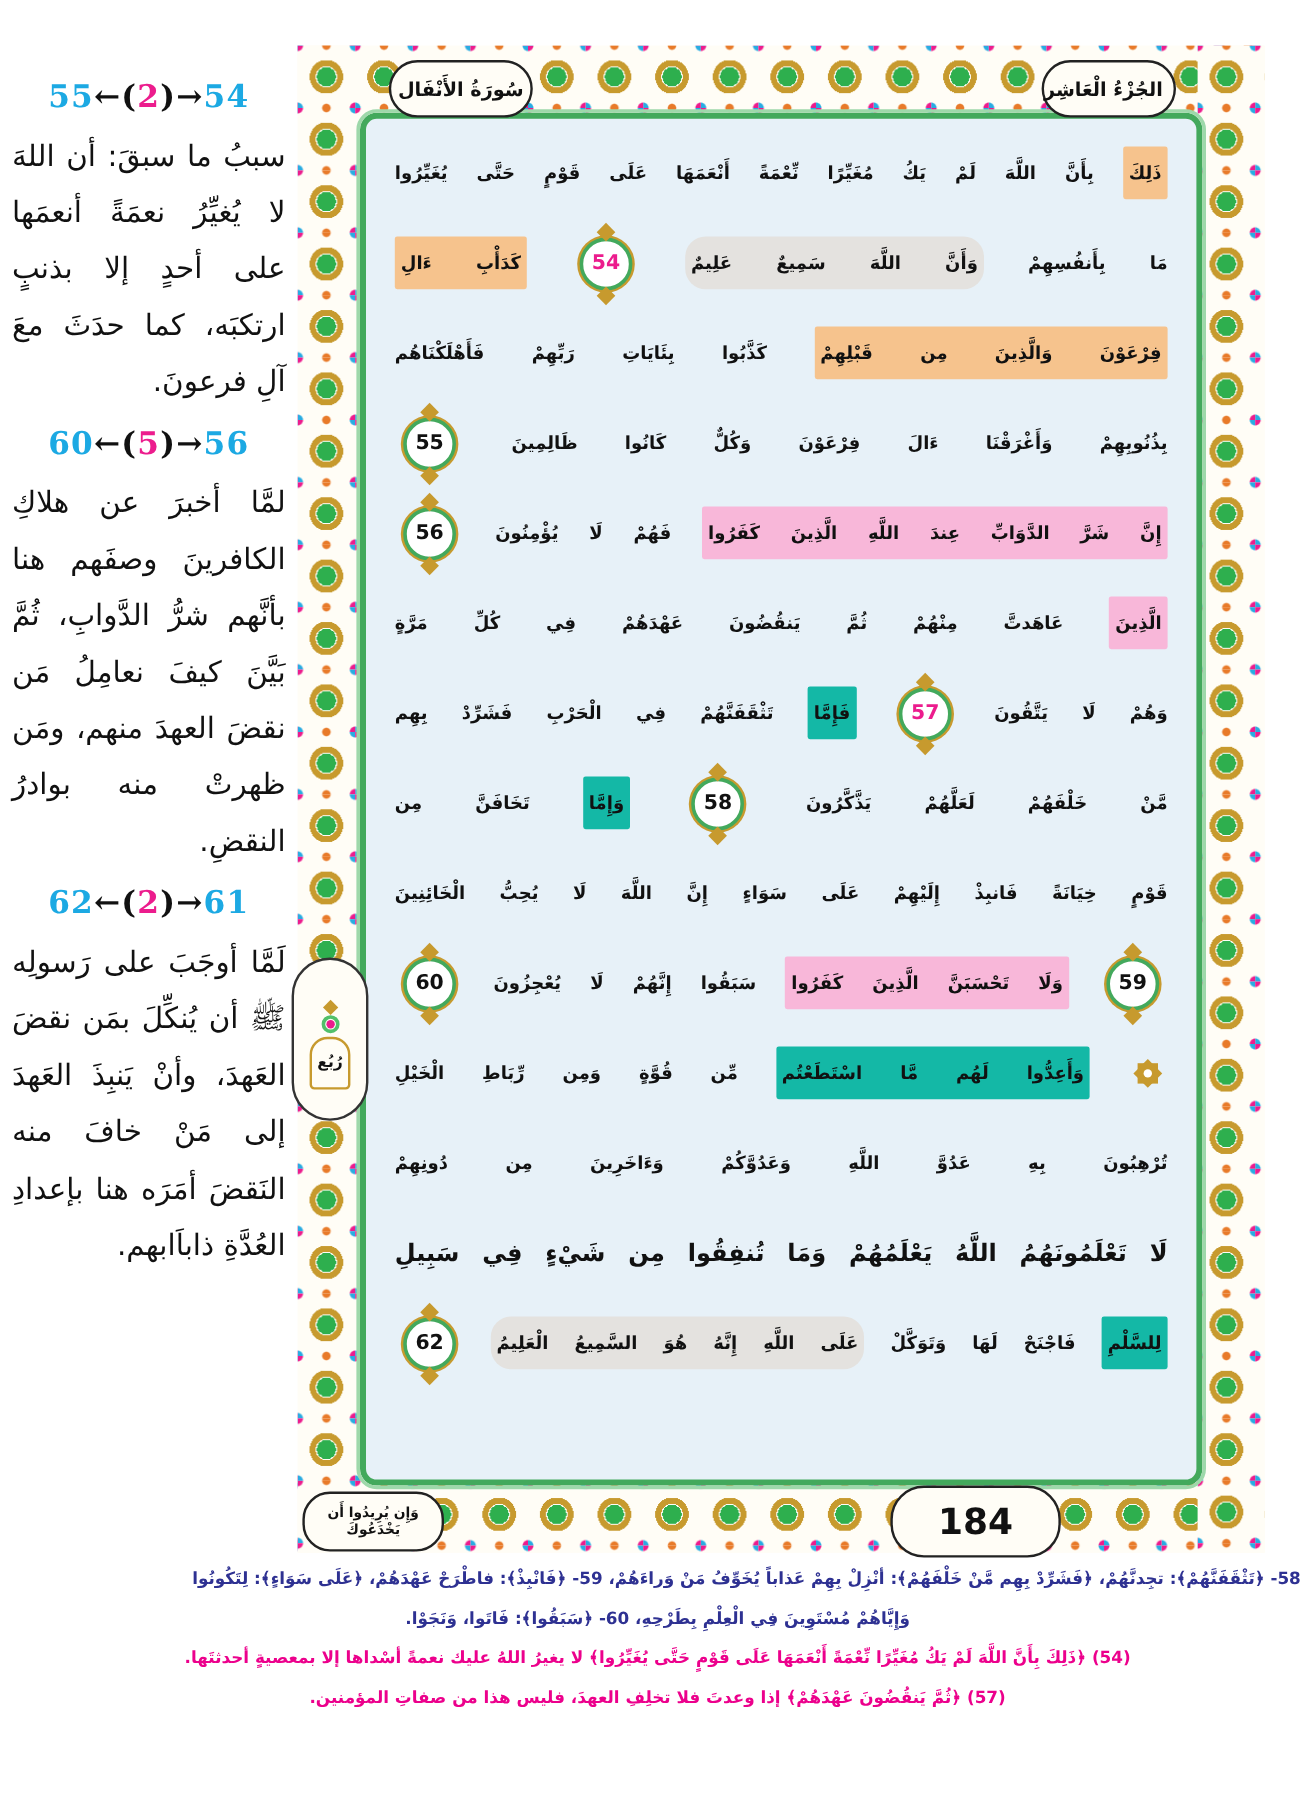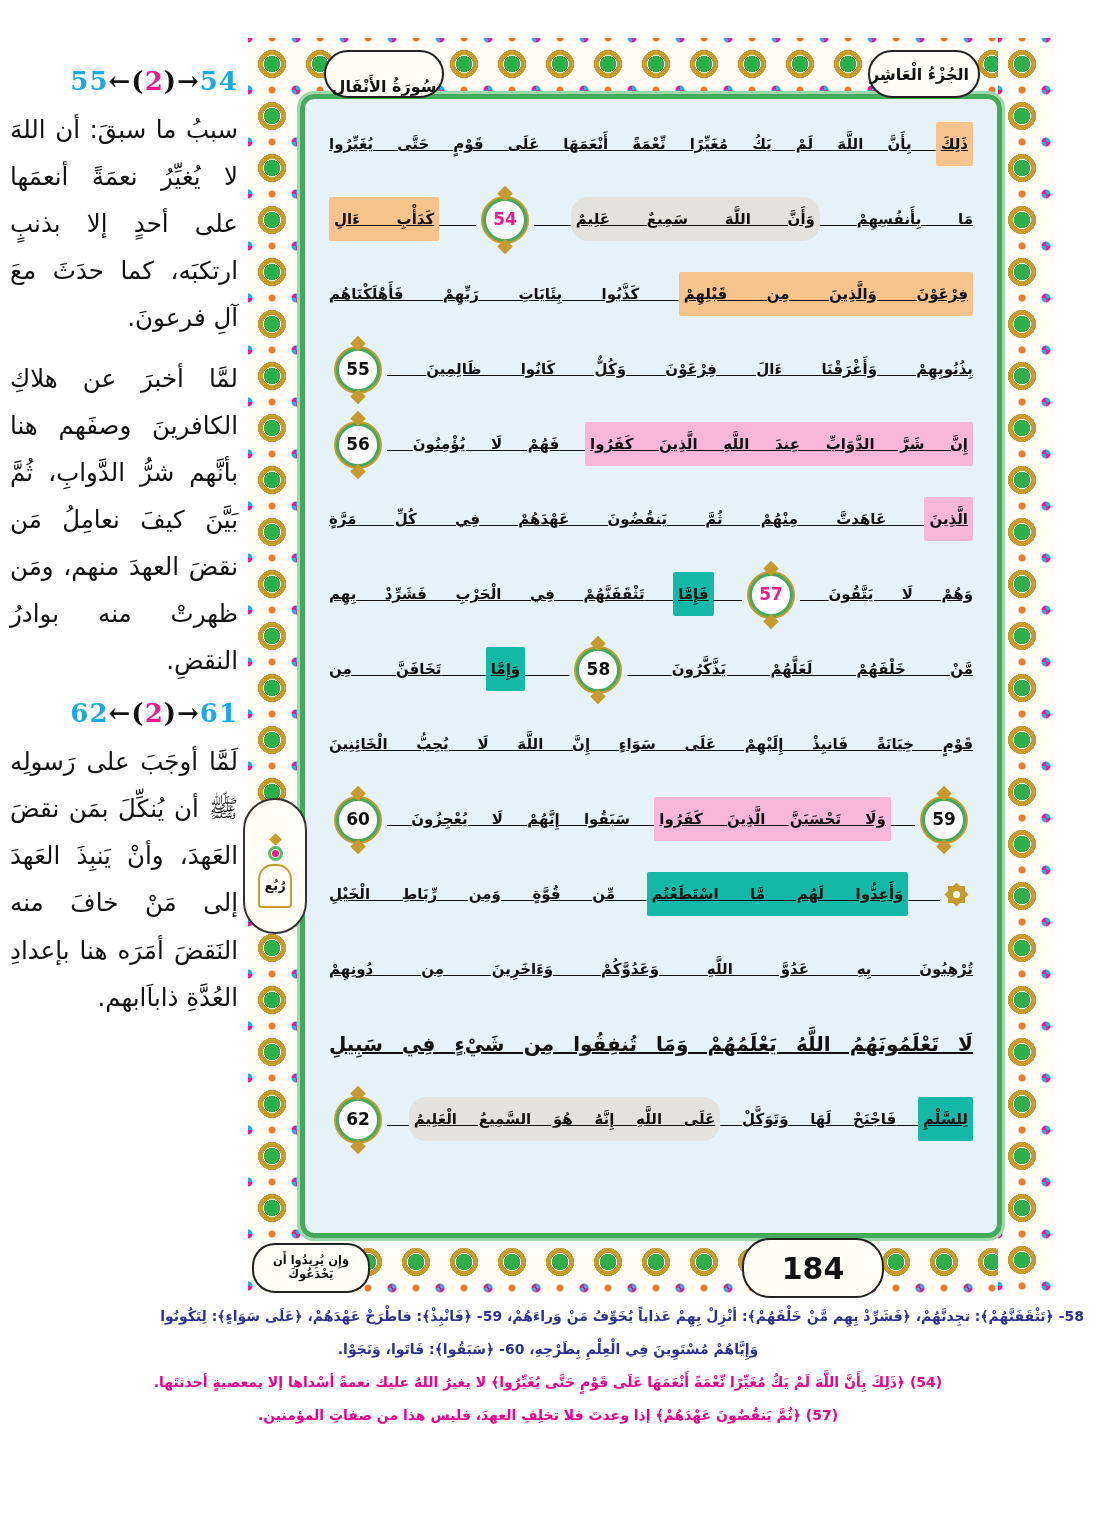--- a/index.html
+++ b/index.html
@@ -20,21 +20,21 @@
   .band-top{left:248px;top:38px;width:806px;height:58px;}
   .band-bottom{left:248px;top:1236px;width:806px;height:58px;}
   .band-left{left:248px;top:38px;width:56px;height:1256px;}
   .band-right{left:998px;top:38px;width:56px;height:1256px;}
 
   
   .frame{position:absolute;left:300px;top:94px;width:702px;height:1144px;z-index:2;
          background:#e7f1f8;border:5px solid #43a95c;border-radius:14px;
          outline:3px solid #9ed8aa;box-sizing:border-box;padding:8px 24px 6px 24px;}
   .qline{direction:rtl;height:75px;line-height:75px;white-space:nowrap;
-         text-align:justify;text-align-last:justify;color:#111;font-weight:bold;text-decoration:underline;}
+         text-align:justify;text-align-last:justify;color:#111;font-weight:bold;}
   .qline .ls{display:inline;}
   .hl{border-radius:2px;padding:13px 5px;}
   .hl-orange{background:#f6c38d;}
   .hl-pink{background:#f8b7d9;}
   .hl-yellow{background:#14b8a6;}
   .hl-gray{background:#e4e2df;border-radius:17px;}
 
   .ayah{display:inline-flex;align-items:center;justify-content:center;
         width:38px;height:38px;border-radius:50%;background:#fff;
         border:3px solid #43a95c;box-shadow:0 0 0 2px #c79a2e;
@@ -48,38 +48,38 @@
   .hizb{display:inline-block;position:relative;width:17px;height:17px;margin:0 8px;
         vertical-align:middle;background:#c79a2e;transform:rotate(0deg);}
   .hizb::before{content:"";position:absolute;inset:0;background:#c79a2e;transform:rotate(45deg);}
   .hizb::after{content:"";position:absolute;left:5px;top:5px;width:7px;height:7px;
         border-radius:50%;background:#fff;z-index:1;}
 
   
   .cartouche{position:absolute;z-index:3;background:#fffdf6;border:2px solid #222;
         border-radius:24px;display:flex;align-items:center;justify-content:center;
         font-weight:bold;color:#111;direction:rtl;}
-  .surah-cart{left:324px;top:50px;width:116px;height:44px;font-size:16px;align-items:flex-end;}
+  .surah-cart{left:324px;top:50px;width:116px;height:44px;font-size:16px;}
   .juz-cart{left:868px;top:50px;width:108px;height:44px;font-size:16px;justify-content:flex-end;}
   .pageno-cart{left:742px;top:1238px;width:138px;height:56px;font-size:30px;border-radius:28px;border-width:2.5px;}
   .catch-cart{left:252px;top:1243px;width:106px;height:46px;font-size:11.5px;border-radius:23px;padding:0 4px;text-align:center;line-height:1.2;}
 
   
   .rub{position:absolute;left:243px;top:798px;width:64px;height:136px;z-index:3;
        background:#fffdf6;border:2px solid #333;border-radius:32px;
        display:flex;flex-direction:column;align-items:center;justify-content:center;padding-top:10px;box-sizing:border-box;}
   .rub-d{width:9px;height:9px;background:#c79a2e;transform:rotate(45deg);margin-bottom:6px;}
   .rub-dot{width:7px;height:7px;border-radius:50%;background:#ec1c8d;margin-bottom:2px;outline:3px solid #52c06a;outline-offset:1px;}
   .rub-arch{width:30px;height:40px;border:2px solid #c79a2e;border-radius:15px 15px 4px 4px;
        display:flex;align-items:center;justify-content:center;margin-top:5px;
        font-size:13px;font-weight:bold;color:#111;direction:rtl;}
 
   
   .sidebar{position:absolute;left:10px;top:60px;width:228px;z-index:2;direction:rtl;}
-  .nav-row{direction:ltr;text-align:right;font-weight:bold;font-size:26px;letter-spacing:1px;
+  .nav-row{direction:ltr;text-align:center;font-weight:bold;font-size:26px;letter-spacing:1px;
        color:#111;margin:6px 0 10px 0;font-family:"DejaVu Serif",serif;}
   .nav-row .cyan{color:#1ca9e3;}
   .nav-row .mag{color:#ec1c8d;}
   .note{color:#111;font-size:24.5px;line-height:1.92;text-align:justify;text-align-last:auto;
        font-weight:500;margin-bottom:14px;}
 
   
   .footnotes{position:absolute;left:12px;top:1300px;width:1072px;z-index:2;direction:rtl;}
   .fnote{font-weight:bold;font-size:14px;line-height:2.35;}
   .fn-blue{color:#2e3192;}
@@ -100,20 +100,21 @@
   <div class="cartouche surah-cart">
     <span>سُورَةُ الأَنْفَال</span>
   </div>
   <div class="cartouche juz-cart">
     <span>الجُزْءُ الْعَاشِر</span>
   </div>
 
   <div class="sidebar" id="sidebar">
       <div class="nav-row"><span class="cyan">55</span><span>←(</span><span class="mag">2</span><span>)→</span><span class="cyan">54</span></div>
       <div class="note">سببُ ما سبقَ: أن اللهَ لا يُغيِّرُ نعمَةً أنعمَها على أحدٍ إلا بذنبٍ ارتكبَه، كما حدَثَ معَ آلِ فرعونَ.</div>
+      <div class="nav-row"><span class="cyan">60</span><span>←(</span><span class="mag">5</span><span>)→</span><span class="cyan">56</span></div>
       <div class="note">لمَّا أخبرَ عن هلاكِ الكافرينَ وصفَهم هنا بأنَّهم شرُّ الدَّوابِ، ثُمَّ بَيَّنَ كيفَ نعامِلُ مَن نقضَ العهدَ منهم، ومَن ظهرتْ منه بوادرُ النقضِ.</div>
       <div class="nav-row"><span class="cyan">62</span><span>←(</span><span class="mag">2</span><span>)→</span><span class="cyan">61</span></div>
       <div class="note">لَمَّا أوجَبَ على رَسولِه ﷺ أن يُنكِّلَ بمَن نقضَ العَهدَ، وأنْ يَنبِذَ العَهدَ إلى مَنْ خافَ منه النَقضَ أمَرَه هنا بإعدادِ العُدَّةِ ذاباَابهم.</div>
     </div>
 
   <div class="rub">
     <span class="rub-d"></span>
     <span class="rub-dot"></span>
     <span class="rub-arch">
       <span>رُبُع</span>

